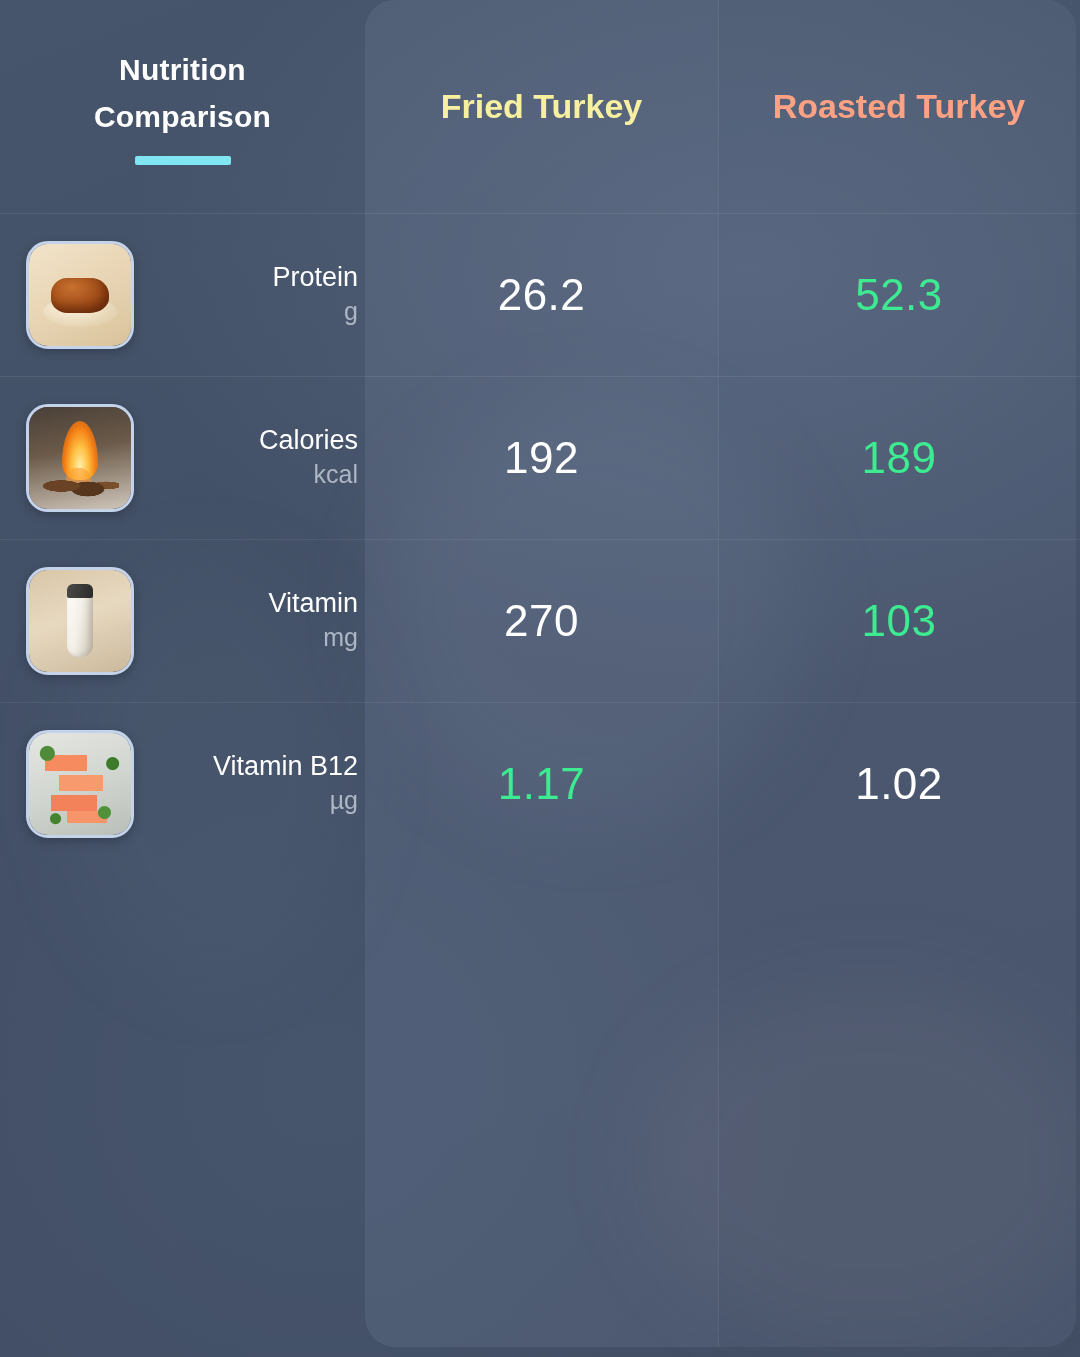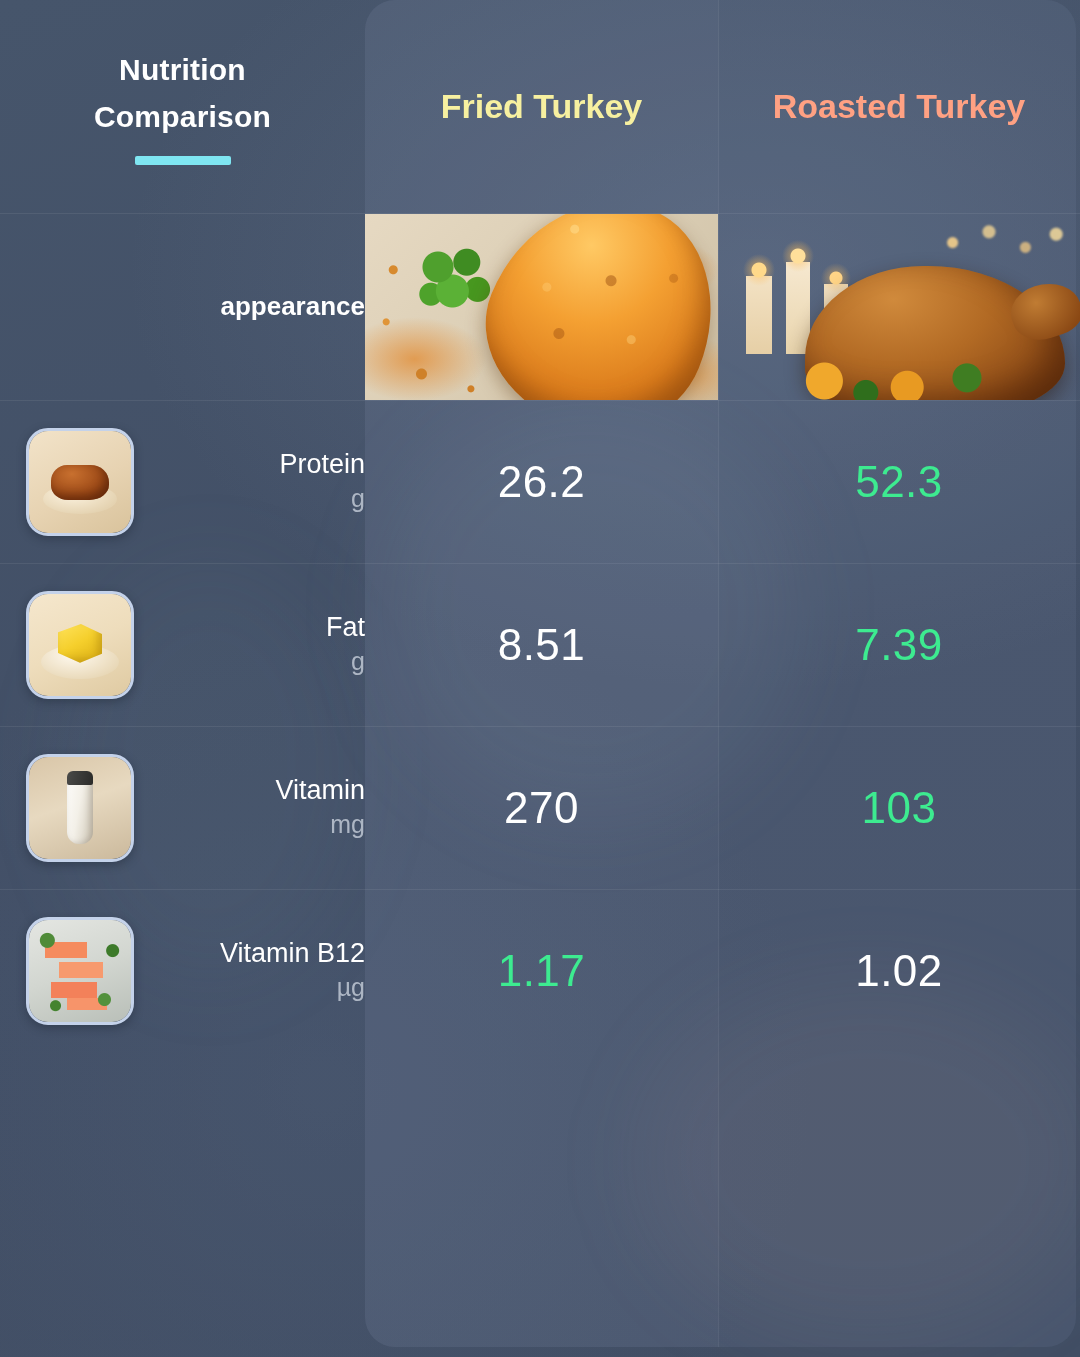--- a/index.html
+++ b/index.html
@@ -71,21 +71,21 @@
     table-layout: fixed;
     z-index: 3;
   }
   table.grid col.c-label   { width: 365px; }
   table.grid col.c-fried   { width: 353px; }
   table.grid col.c-roasted { width: 362px; }
 
   table.grid td, table.grid th {
     vertical-align: middle;
     border-bottom: 1px solid rgba(255,255,255,0.07);
-    padding: 0;
+    padding: 7px;
   }
 
   
   .hdr-row th { height: 213px; border-bottom: 1px solid rgba(255,255,255,0.09); }
 
   .title-cell {
     text-align: center;
     padding: 0 24px;
   }
   .title-text {
@@ -488,71 +488,53 @@
         <th class="col-head">
           <div class="label fried">Fried Turkey</div>
         </th>
         <th class="col-head">
           <div class="label roasted">Roasted Turkey</div>
         </th>
       </tr>
     </thead>
 
     <tbody>
-      <tr class="appear-row">
-        <td class="appear-label">appearance</td>
-        <td class="appear-img-cell">
-          <div class="photo fried-photo">
-            <div class="crumbs"></div>
-            <div class="parsley"></div>
-            <div class="drum"></div>
-          </div>
-        </td>
-        <td class="appear-img-cell">
-          <div class="photo roasted-photo">
-            <div class="bokeh"></div>
-            <div class="candles"></div>
-            <div class="bird"></div>
-            <div class="garnish"></div>
-          </div>
-        </td>
-      </tr>
 
       <tr class="data-row">
         <td class="label-cell">
           <div class="thumb">
               <div class="thumb-art art-protein"></div>
             </div>
           <span class="metric-name">Protein</span>
           <span class="metric-unit">g</span>
         </td>
         <td class="value-cell">
           <span class="value">26.2</span>
         </td>
         <td class="value-cell">
           <span class="value best">52.3</span>
         </td>
       </tr>
 
-
       <tr class="data-row">
         <td class="label-cell">
           <div class="thumb">
-              <div class="thumb-art art-fat"></div>
+              <div class="thumb-art art-calories"></div>
             </div>
-          <span class="metric-name">Fat</span>
-          <span class="metric-unit">g</span>
-        </td>
-        <td class="value-cell">
-          <span class="value">8.51</span>
-        </td>
-        <td class="value-cell">
-          <span class="value best">7.39</span>
+          <span class="metric-name">Calories</span>
+          <span class="metric-unit">kcal</span>
+        </td>
+        <td class="value-cell">
+          <span class="value">192</span>
+        </td>
+        <td class="value-cell">
+          <span class="value best">189</span>
         </td>
       </tr>
+
 
 
       <tr class="data-row">
         <td class="label-cell">
           <div class="thumb">
               <div class="thumb-art art-sodium"></div>
             </div>
           <span class="metric-name">Vitamin</span>
           <span class="metric-unit">mg</span>
         </td>

